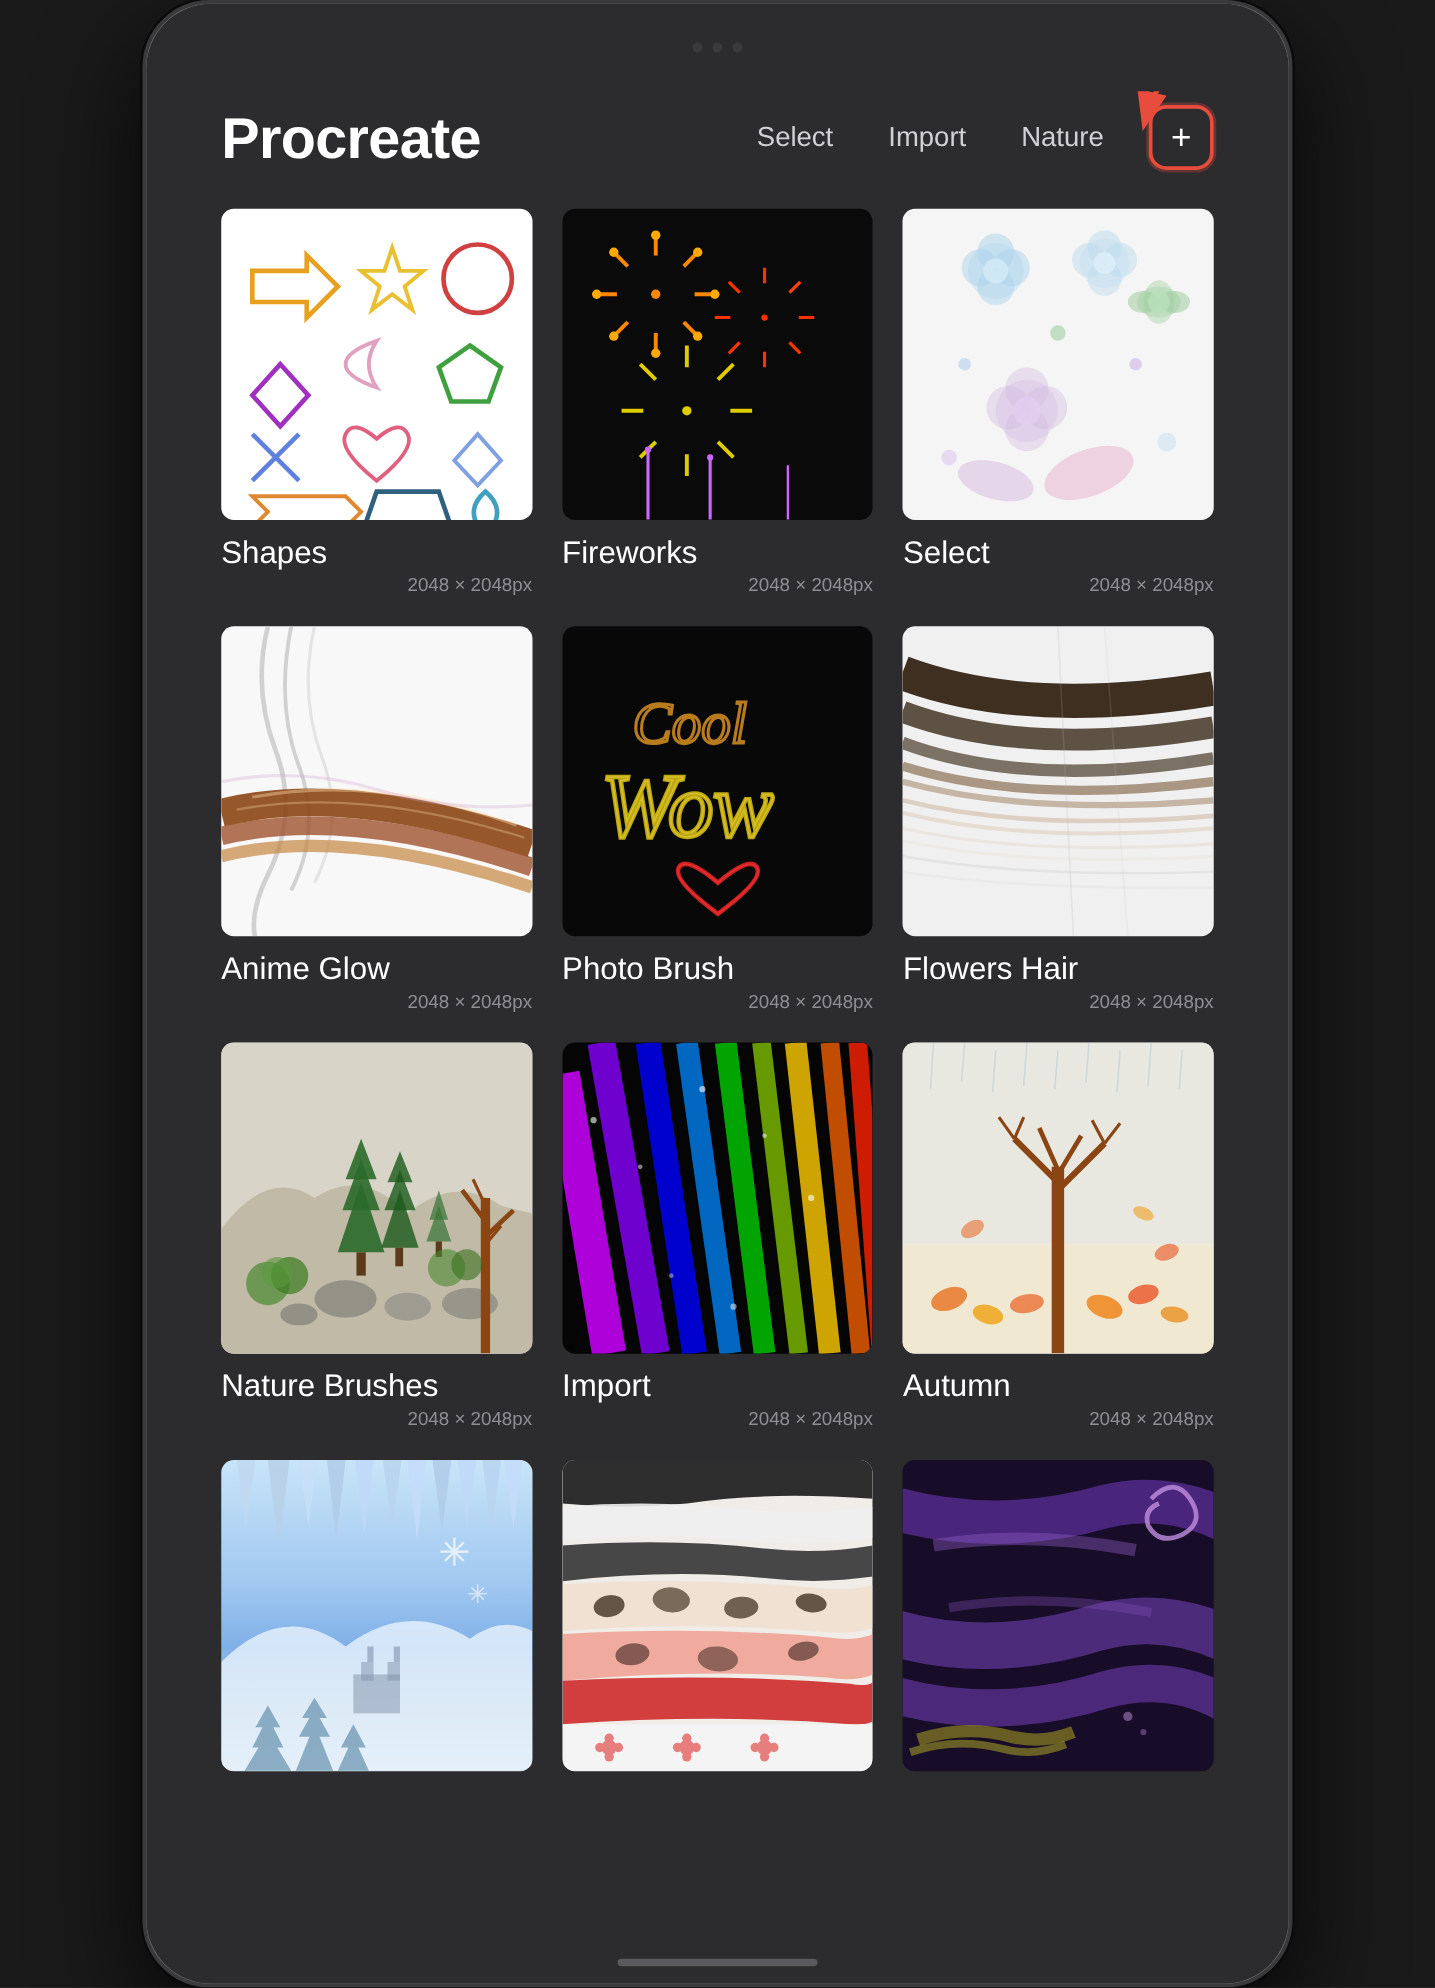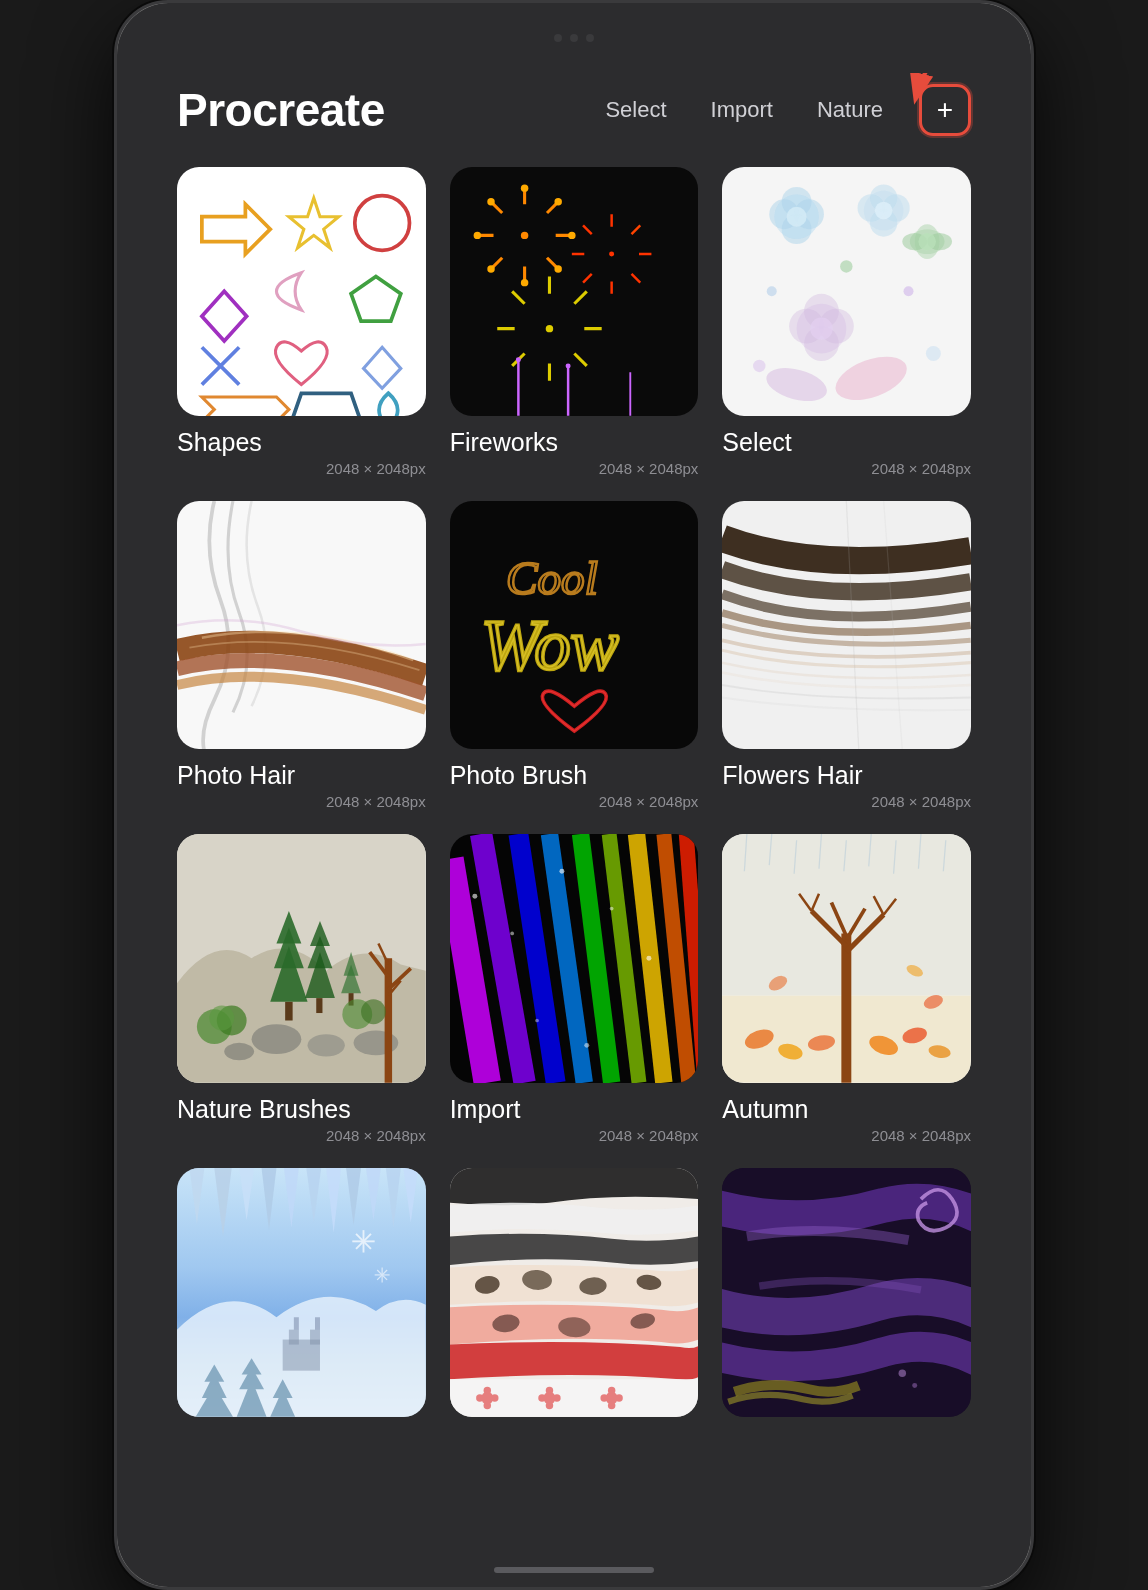--- a/index.html
+++ b/index.html
@@ -123,21 +123,21 @@
 
     .grid-item {
       display: flex;
       flex-direction: column;
       cursor: pointer;
     }
 
     .thumbnail {
       width: 100%;
       aspect-ratio: 1;
-      border-radius: 22px;
+      border-radius: 10px;
       overflow: hidden;
       position: relative;
       margin-bottom: 12px;
     }
 
     .item-title {
       color: #ffffff;
       font-size: 25px;
       font-weight: 500;
       margin-bottom: 3px;
@@ -368,21 +368,21 @@
               <path d="M 0 120 Q 80 100 200 140" fill="none" stroke="#8B4513" stroke-width="18" opacity="0.9"></path>
               <path d="M 0 135 Q 80 115 200 155" fill="none" stroke="#a0522d" stroke-width="12" opacity="0.8"></path>
               <path d="M 0 148 Q 80 128 200 168" fill="none" stroke="#c68642" stroke-width="8" opacity="0.7"></path>
 
               <path d="M 20 110 Q 100 95 190 128" fill="none" stroke="#ffe0b0" stroke-width="2" opacity="0.4"></path>
               <path d="M 10 118 Q 90 103 195 136" fill="none" stroke="#ffe0b0" stroke-width="1.5" opacity="0.3"></path>
 
               <path d="M 0 100 Q 50 90 100 105 Q 150 120 200 115" fill="none" stroke="#d0a0d0" stroke-width="2" opacity="0.3"></path>
             </svg>
           </div>
-          <div class="item-title">Photo Hair</div>
+          <div class="item-title">Anime Glow</div>
           <div class="item-subtitle">2048 × 2048px</div>
         </div>
 
         <div class="grid-item">
           <div class="thumbnail thumb-glow-brush">
             <svg width="100%" height="100%" viewBox="0 0 200 200" xmlns="http://www.w3.org/2000/svg">
 
               <text x="45" y="75" font-family="Georgia, serif" font-size="38" fill="none" stroke="#cc8820" stroke-width="2" font-style="italic" opacity="0.9">Cool</text>
 
               <text x="25" y="135" font-family="Georgia, serif" font-size="58" fill="none" stroke="#c8b010" stroke-width="3" font-style="italic" opacity="0.95">Wow</text>

